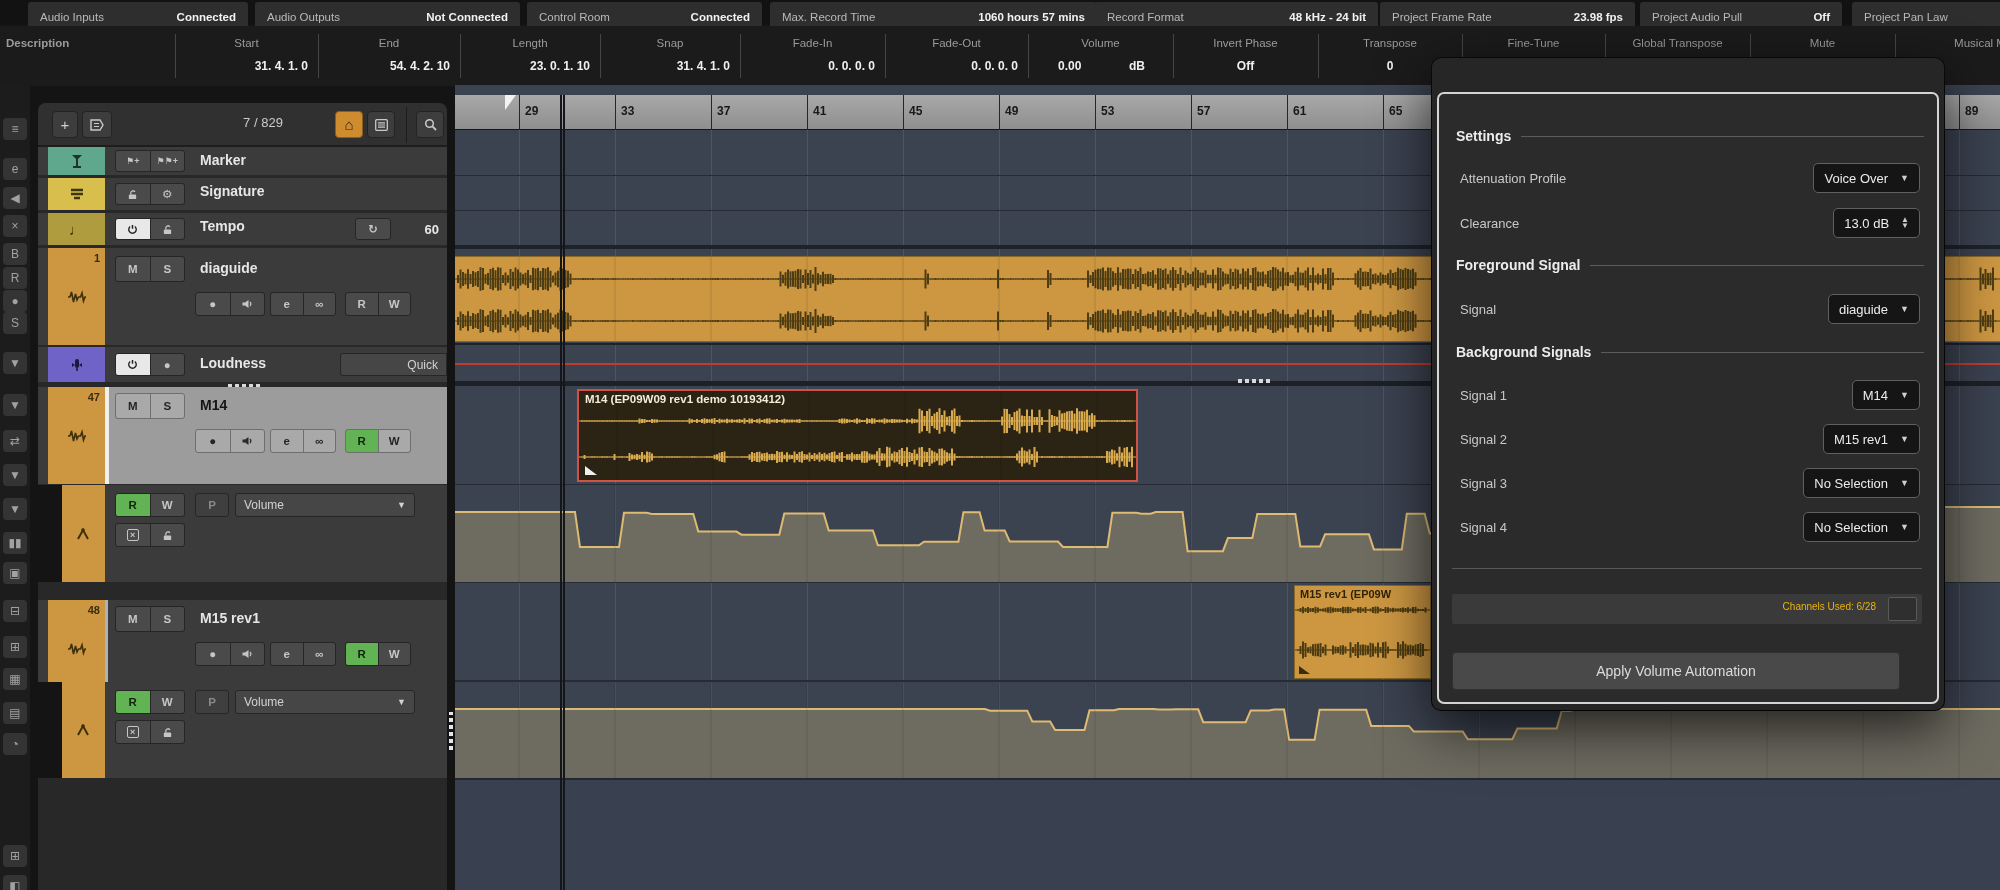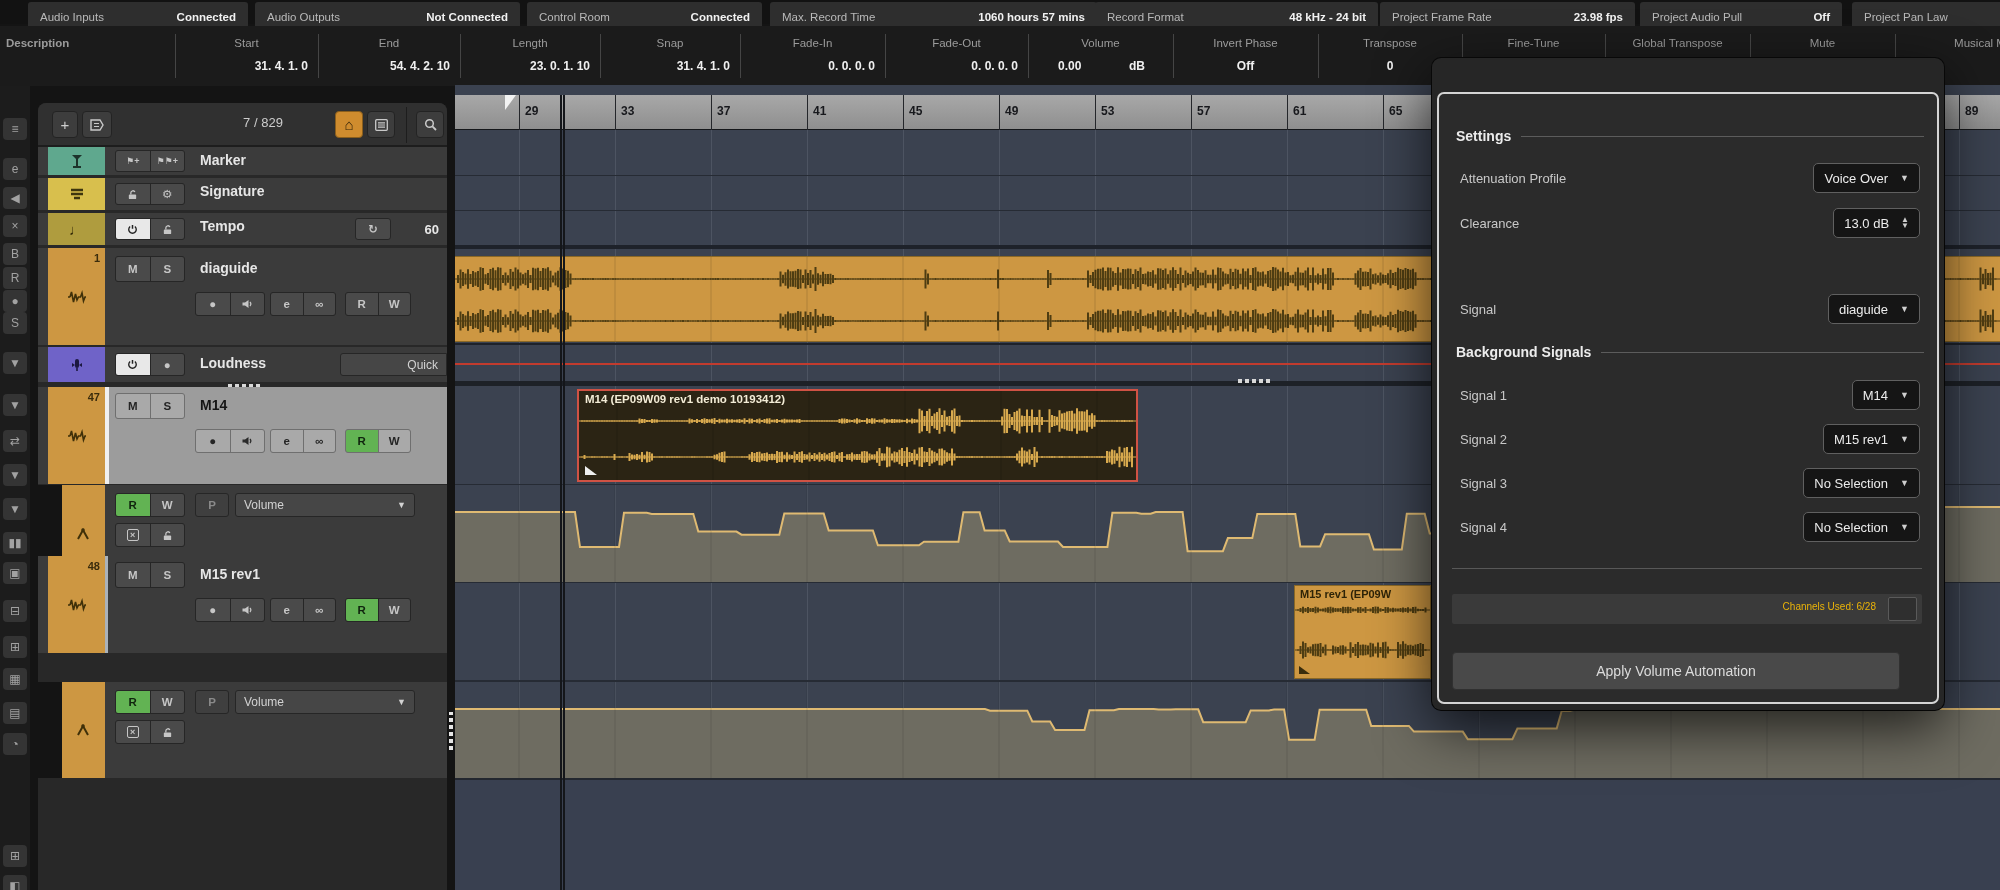--- a/index.html
+++ b/index.html
@@ -416,21 +416,21 @@
             </svg>
         </div>
       </div>
       <div class="pbtn" style="position:absolute;left:157px;top:8px;width:34px;height:24px;border-radius:3px;border:1px solid #262626;background:#3f3f3f;color:#8a8a8a;">P</div>
       <div class="ddown" style="left:197px;top:8px;width:180px;height:24px;">
         <span>Volume</span>
           <span style="font-size:9px;">▼</span>
       </div>
     </div>
 
-    <div class="trow" style="top:453px;height:97px;">
+    <div class="trow" style="top:497px;height:97px;">
       <div style="position:absolute;left:67px;top:0;bottom:0;width:3px;background:#aab2ba;"></div>
       <div class="ttab" style="background:var(--c-orange);">
         <svg width="20" height="16" viewBox="0 0 20 16">
             <path d="M1 8h2M3 8l1.5-5 2 10 2-8 1.5 6 1.5-3h2l1.5-4 1.5 8 1.5-4H19" fill="none" stroke="#3f3009" stroke-width="1.6"></path>
           </svg>
         <span class="tnum">48</span>
       </div>
       <div class="bgrp" style="left:77px;top:6px;width:70px;height:26px;">
         <div class="pbtn">M</div>
         <div class="pbtn">S</div>
@@ -667,20 +667,24 @@
       <span class="dlabel">Clearance</span>
       <div class="dselect">
           <span>13.0 dB</span>
           <span class="stepper">
             <span>▲</span>
             <span>▼</span>
           </span>
         </div>
     </div>
 
+    <div class="dhead" style="top:195px;">
+        <span>Foreground Signal</span>
+        <div class="rule"></div>
+      </div>
     <div class="drow" style="top:236px;">
       <span class="dlabel">Signal</span>
       <div class="dselect">
           <span>diaguide</span>
           <span class="arr">▼</span>
         </div>
     </div>
 
     <div class="dhead" style="top:282px;">
         <span>Background Signals</span>

